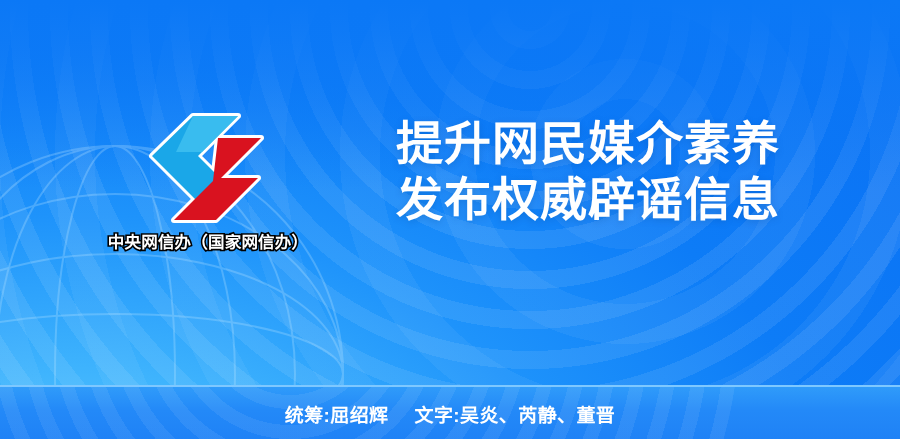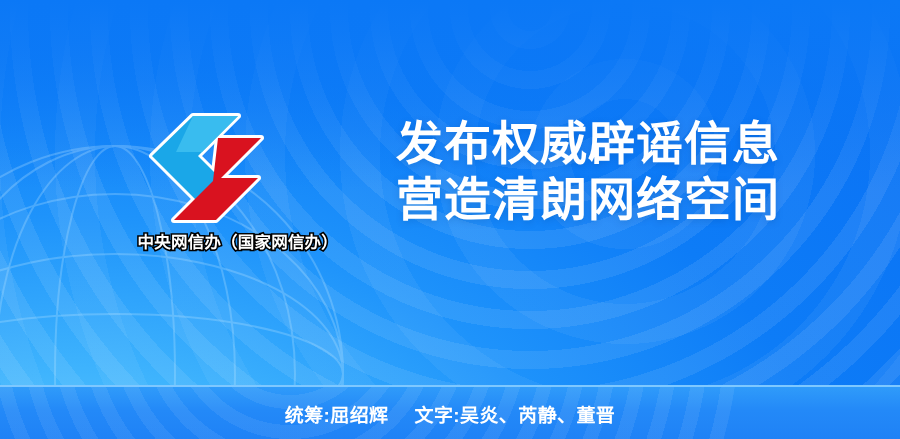--- a/index.html
+++ b/index.html
@@ -72,21 +72,21 @@
     background: linear-gradient(180deg, #0b78f6 0%, rgba(11,120,246,0) 100%);
     pointer-events: none;
   }
 
   
   .logo-block {
     position: absolute;
     left: 78px;
     top: 112px;
     width: 260px;
-    text-align: right;
+    text-align: center;
   }
   .logo-mark {
     width: 125px;
     height: 112px;
     margin: 0 auto 8px auto;
     display: block;
   }
   .logo-caption {
     font-size: 16.5px;
     font-weight: 700;
@@ -190,22 +190,22 @@
       <path d="M47 4 L92 4 L56 40 L30 40 Z" fill="#3fc0f0" opacity=".85"></path>
       <path d="M72 26 L115 26 L75 66 L112 66 L70 108 L28 108 L67 69 Z" fill="#d9121f"></path>
     </svg>
 
     <div class="logo-caption">
       <span>中央网信办（国家网信办）</span>
     </div>
   </div>
 
   <div class="headline">
+    <span>提升网民媒介素养</span>
     <span>发布权威辟谣信息</span>
-    <span>营造清朗网络空间</span>
   </div>
 
   <div class="credits-bar">
     <div class="credits-inner" id="credits-inner">
         <span class="credit-item">统筹:屈绍辉</span>
         <span class="credit-item">文字:吴炎、芮静、董晋</span>
       </div>
   </div>
 
 </div>

